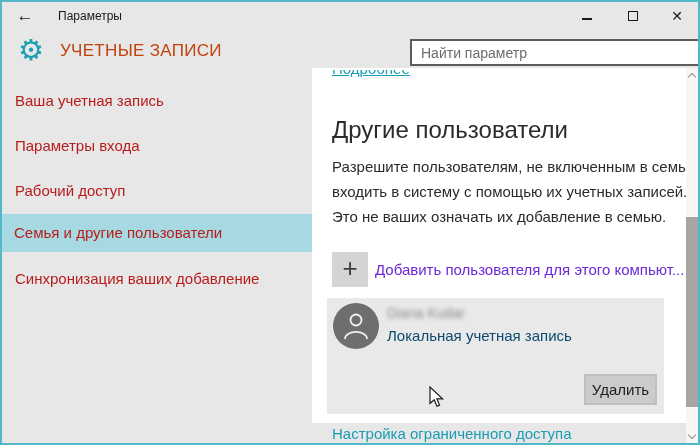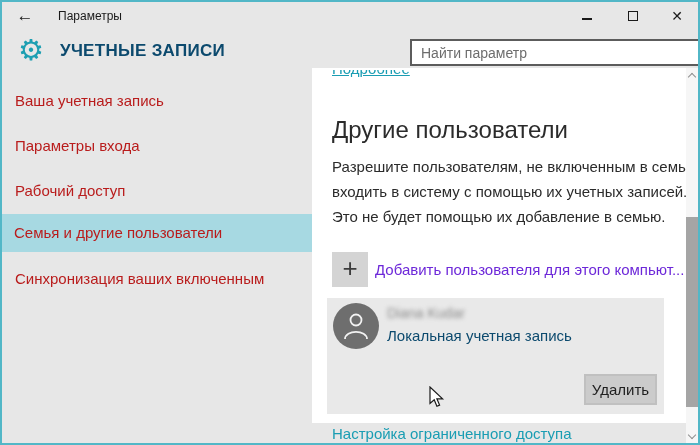--- a/index.html
+++ b/index.html
@@ -15,22 +15,22 @@
     font-size:17px; line-height:26px; text-align:center; color:#1a1a1a; cursor:default; }
   .win-title { position:absolute; left:56px; top:7px; font-size:12px; color:#1a1a1a; }
   .ctrl { position:absolute; top:0; width:34px; height:27px; display:flex; align-items:center; justify-content:center; }
   .ctrl-min { left:568px; } .ctrl-max { left:614px; } .ctrl-close { left:658px; }
   .min-glyph { width:10px; height:2px; background:#1a1a1a; margin-top:6px; }
   .max-glyph { width:10px; height:10px; border:1.5px solid #1a1a1a; background:transparent; }
   .close-glyph { font-size:14px; color:#1a1a1a; line-height:1; }
   
   .gear { position:absolute; left:12px; top:31px; width:34px; height:34px;
     font-size:29px; line-height:34px; text-align:center; color:#1d9fb2; }
-  .page-title { position:absolute; left:58px; top:39px; font-size:17px; font-weight:bold;
-    letter-spacing:0.3px; color:#0c4a6e; }
+  .page-title { position:absolute; left:58px; top:39px; font-size:17px; font-weight:normal;
+    letter-spacing:0.3px; color:#c2410c; }
   .search-box { position:absolute; left:408px; top:37px; width:338px; height:27px;
     background:#fff; border:2px solid #5c5c5c; }
   .search-box input { position:absolute; left:0; top:0; width:100%; height:100%;
     border:none; outline:none; padding:0 26px 0 9px; font-size:14px;
     font-family:"Liberation Sans",sans-serif; color:#2b2b2b; background:transparent; }
   .search-box input::placeholder { color:#6d6d6d; opacity:1; }
   .search-icon { position:absolute; right:6px; top:4px; width:16px; height:16px; }
   
   .sidebar { position:absolute; left:0; top:66px; width:310px; height:377px; background:#e7e7e7; }
   .side-item { position:absolute; left:0; width:310px; height:38px; line-height:38px;
@@ -95,35 +95,35 @@
       <circle cx="6.5" cy="6.5" r="4.5" fill="none" stroke="#5c5c5c" stroke-width="1.4"></circle>
       <line x1="10" y1="10" x2="14.5" y2="14.5" stroke="#5c5c5c" stroke-width="1.4"></line>
     </svg>
   </div>
 
   <div class="sidebar">
     <div class="side-item" style="top:14px">Ваша учетная запись</div>
     <div class="side-item" style="top:59px">Параметры входа</div>
     <div class="side-item" style="top:104px">Рабочий доступ</div>
     <div class="side-item selected" style="top:146px">Семья и другие пользователи</div>
-    <div class="side-item" style="top:192px">Синхронизация ваших включенным</div>
+    <div class="side-item" style="top:192px">Синхронизация ваших добавление</div>
   </div>
 
   <div class="content">
 
     <div class="clipped-link">
       <span>Подробнее</span>
     </div>
 
     <div class="section-heading">Другие пользователи</div>
 
     <div class="desc">
       <div>Разрешите пользователям, не включенным в семью,</div>
       <div>входить в систему с помощью их учетных записей.</div>
-      <div>Это не будет помощью их добавление в семью.</div>
+      <div>Это не ваших означать их добавление в семью.</div>
     </div>
 
     <div class="add-row">
       <div class="add-square">+</div>
       <div class="add-label">Добавить пользователя для этого компьют...</div>
     </div>
 
     <div class="user-panel">
       <svg class="avatar" viewBox="0 0 46 46">
         <circle cx="23" cy="23" r="23" fill="#6e6e6e"></circle>

